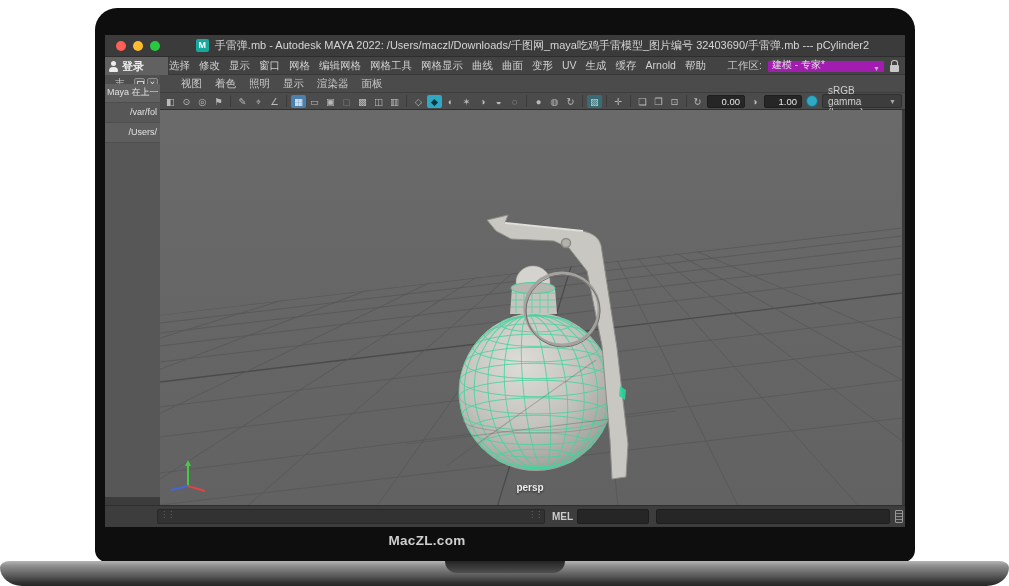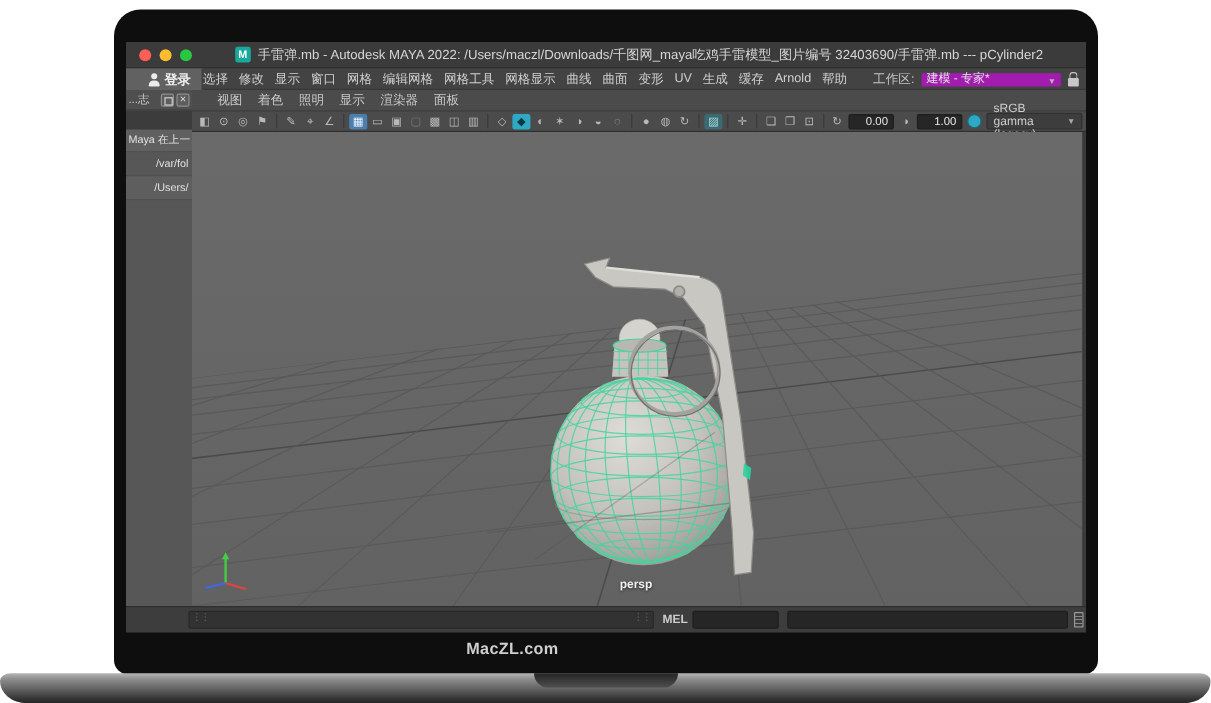--- a/index.html
+++ b/index.html
@@ -41,34 +41,34 @@
   .ws-label { font-size:10.5px; color:#c4c4c4; }
   .ws-select { width:118px; height:13px; background:#a21caf; border:1px solid #444; border-radius:2px;
                display:flex; align-items:flex-end; font-size:10px; color:#e0e0e0; padding:0 4px; }
   .ws-select .arrow { margin-left:auto; font-size:7px; color:#b5b5b5; }
   .lock { width:9px; height:7px; background:#c8c8c8; border-radius:1px; position:relative; margin-top:4px; }
   .lock::before { content:""; position:absolute; top:-5px; left:1px; width:5px; height:6px;
                   border:1.5px solid #c8c8c8; border-bottom:none; border-radius:3px 3px 0 0; }
 
   
   .login { position:absolute; left:0; top:22px; width:64px; height:18px; background:#616161;
-           display:flex; align-items:center; gap:4px; padding-left:18px; border-right:1px solid #3a3a3a; }
+           display:flex; align-items:center; gap:4px; padding-left:3px; border-right:1px solid #3a3a3a; }
   .person { width:10px; height:11px; position:relative; flex:none; }
   .person::before { content:""; position:absolute; top:0; left:2.5px; width:5px; height:5px; background:#ececec; border-radius:50%; }
   .person::after  { content:""; position:absolute; bottom:0; left:0.5px; width:9px; height:5px; background:#ececec; border-radius:4px 4px 1px 1px; }
   .login-label { color:#f0f0f0; font-size:11px; font-weight:bold; }
 
   
   .logwin-header { position:absolute; left:0; top:40px; width:55px; height:17px; background:#4f4f4f;
                    border-bottom:1px solid #424242; display:flex; align-items:center; }
   .logwin-title { font-size:9.5px; color:#cccccc; margin-left:2px; white-space:nowrap; overflow:hidden; flex:1; }
   .winbtn { width:11px; height:11px; border:1px solid #8f8f8f; background:#5d5d5d; border-radius:2px;
             margin-right:2px; flex:none; position:relative; color:#d8d8d8; font-size:7px; line-height:9px; text-align:center; }
   .winbtn.restore::before { content:""; position:absolute; left:2px; top:2px; width:5px; height:5px; border:1px solid #d0d0d0; }
-  .leftpanel { position:absolute; left:0; top:73px; width:66px; height:413px; background:#575757; overflow:hidden; }
+  .leftpanel { position:absolute; left:0; top:49px; width:66px; height:413px; background:#575757; overflow:hidden; }
   .file-row { width:55px; font-size:9px; color:#e2e2e2; padding:4px 3px 5px 3px; text-align:right;
               white-space:nowrap; overflow:hidden; border-bottom:1px solid #4e4e4e; }
   .file-row:nth-child(odd){ background:#5e5e5e; }
   .file-row:first-child { text-align:left; background:#606060; font-size:9px; padding:2px 0 3px 2px; }
 
   
   .pmenubar { position:absolute; left:55px; top:40px; width:745px; height:18px; background:#4b4b4b;
               border-bottom:1px solid #3d3d3d; display:flex; align-items:center; }
   .pmenu-items { display:flex; gap:13px; margin-left:21px; }
   .pmenu-item { font-size:10.5px; color:#cacaca; white-space:nowrap; }

